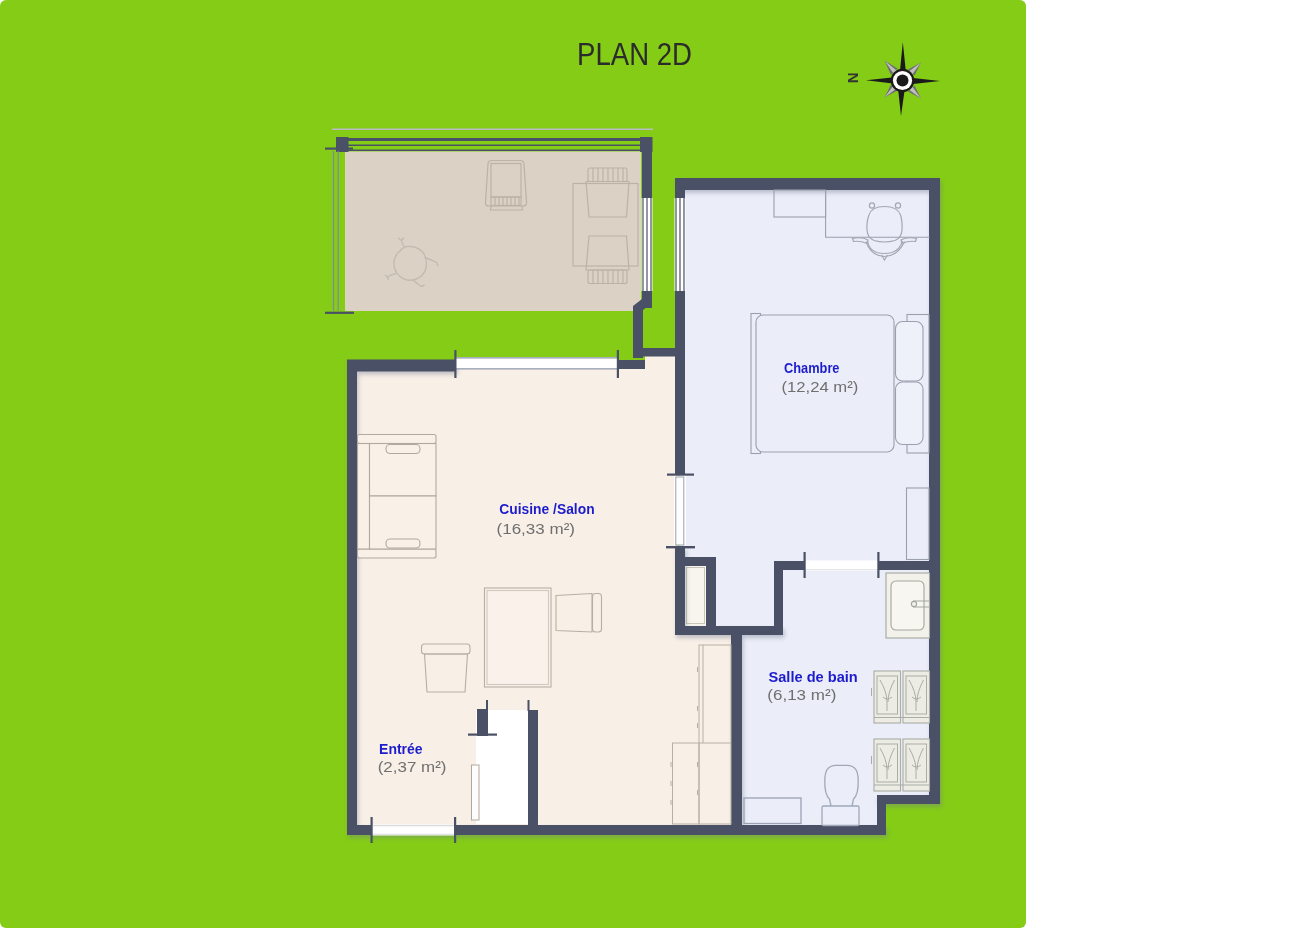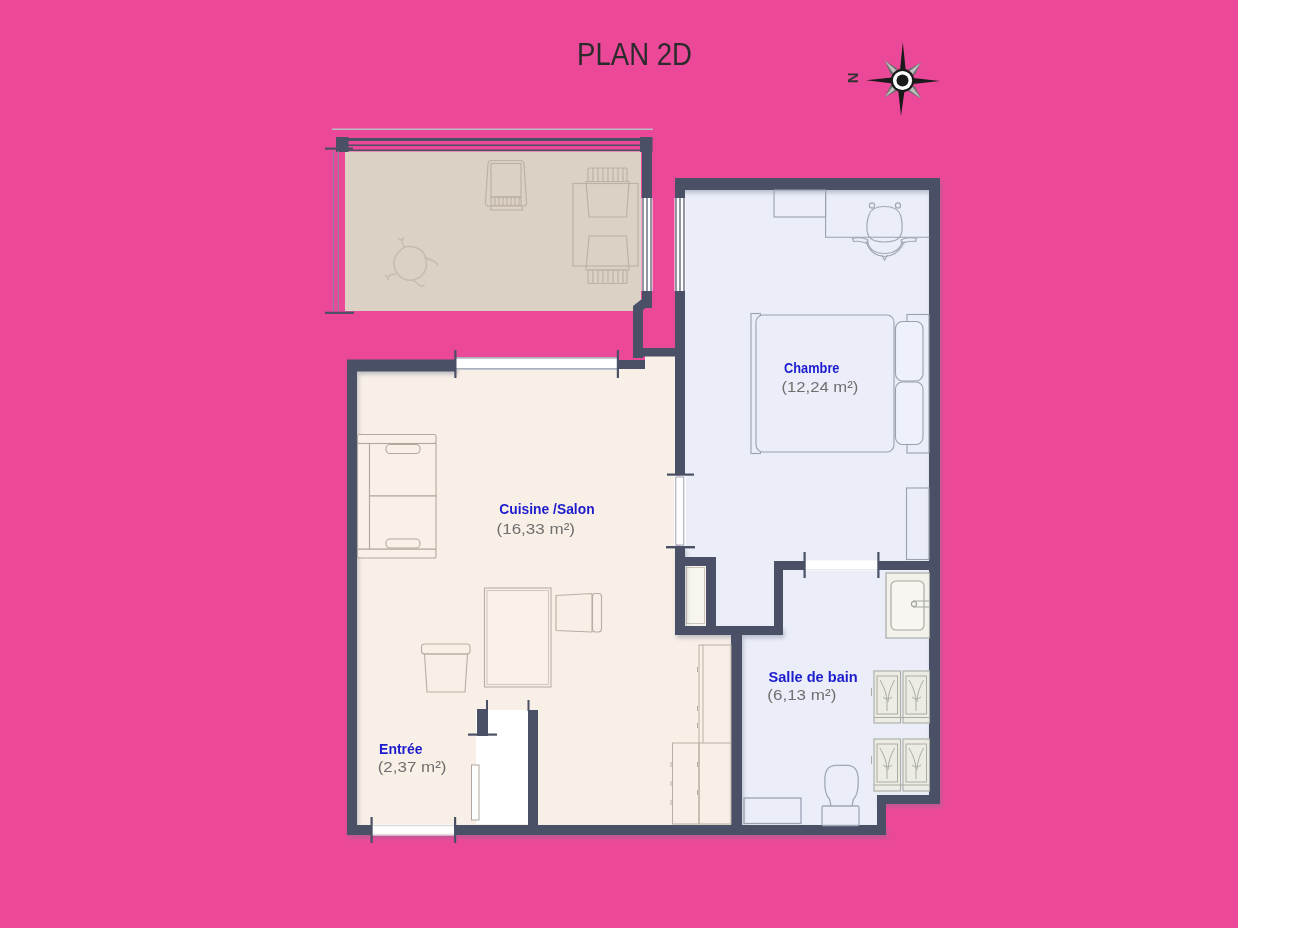--- a/index.html
+++ b/index.html
@@ -1,16 +1,16 @@
 <!DOCTYPE html>
 <html><head>
 <meta charset="utf-8">
 <style>
 html,body{margin:0;padding:0;background:#ffffff;}
-#page{position:relative;width:1238px;height:928px;overflow:hidden;font-family:"Liberation Sans",sans-serif;background:#ec4899;}
+#page{position:relative;width:1026px;height:928px;overflow:hidden;font-family:"Liberation Sans",sans-serif;background:#84cc16;border-radius:6px;}
 </style>
 </head>
 <body>
 <div id="page">
 <svg width="1290" height="928" viewBox="0 0 1290 928" xmlns="http://www.w3.org/2000/svg">
 <defs>
 <filter id="soft" x="-20%" y="-20%" width="140%" height="140%">
           <feGaussianBlur stdDeviation="2.2"></feGaussianBlur>
         </filter>
 </defs>

